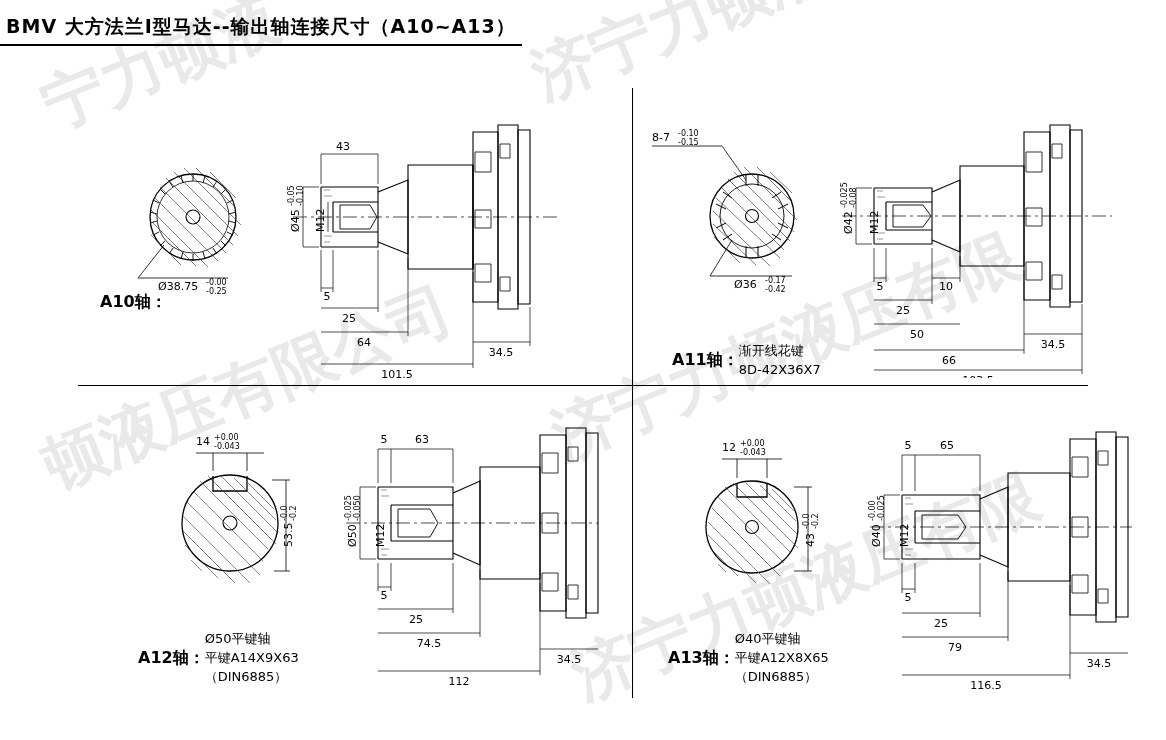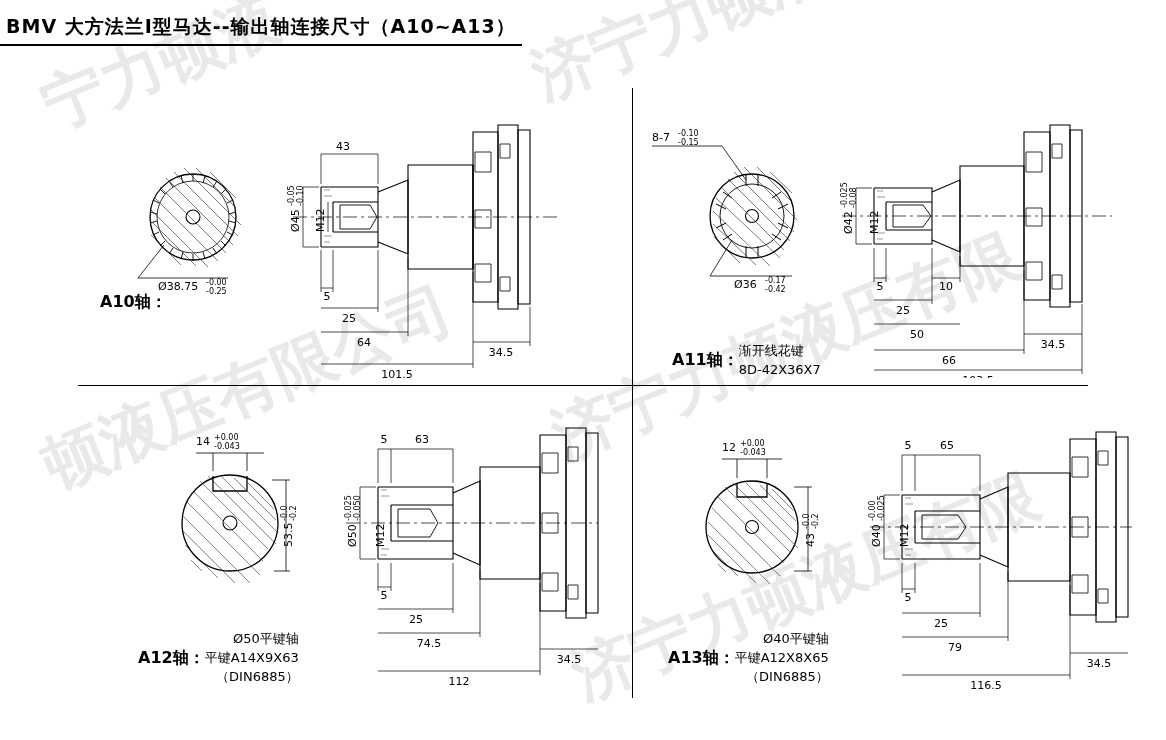--- a/index.html
+++ b/index.html
@@ -63,21 +63,21 @@
   .cap{position:absolute;font-family:"DejaVu Sans","Liberation Sans",sans-serif;z-index:6;}
   .cap .lbl{font-size:16px;font-weight:bold;display:inline-block;vertical-align:middle;}
   .cap .body{display:inline-block;vertical-align:middle;font-size:13px;line-height:1.45;}
   .cap .body div{white-space:nowrap;}
 
   #cap-a10{left:100px;top:292px;}
   #cap-a11{left:672px;top:318px;margin-top:24px;}
   #cap-a12{left:138px;top:630px;}
   #cap-a13{left:668px;top:630px;}
 
-  .cap-center{text-align:right;}
+  .cap-center{text-align:left;}
 </style>
 </head>
 <body>
 
 <div id="sheet">
 
   <div class="wm w1">宁力顿液</div>
   <div class="wm w2">济宁力顿液压有限</div>
   <div class="wm w3">顿液压有限公司</div>
   <div class="wm w4">济宁力顿液压有限</div>

